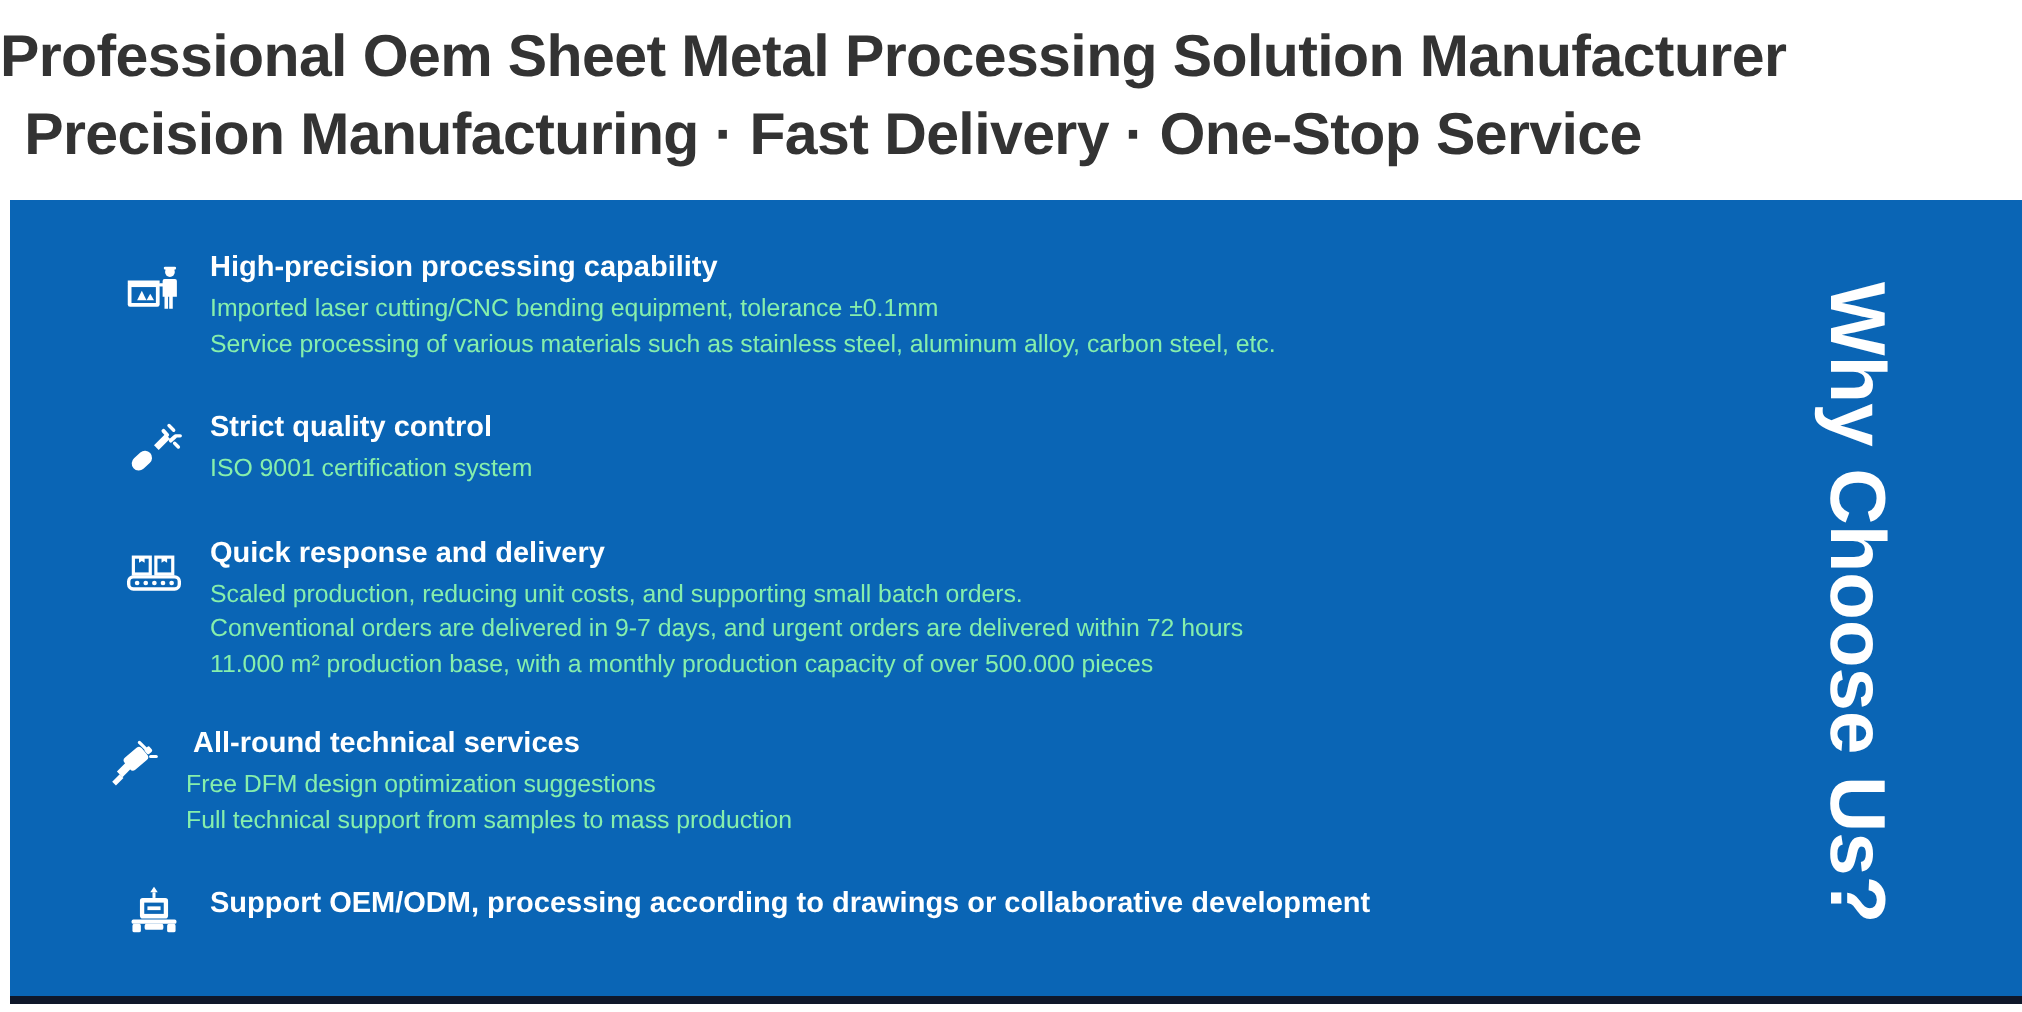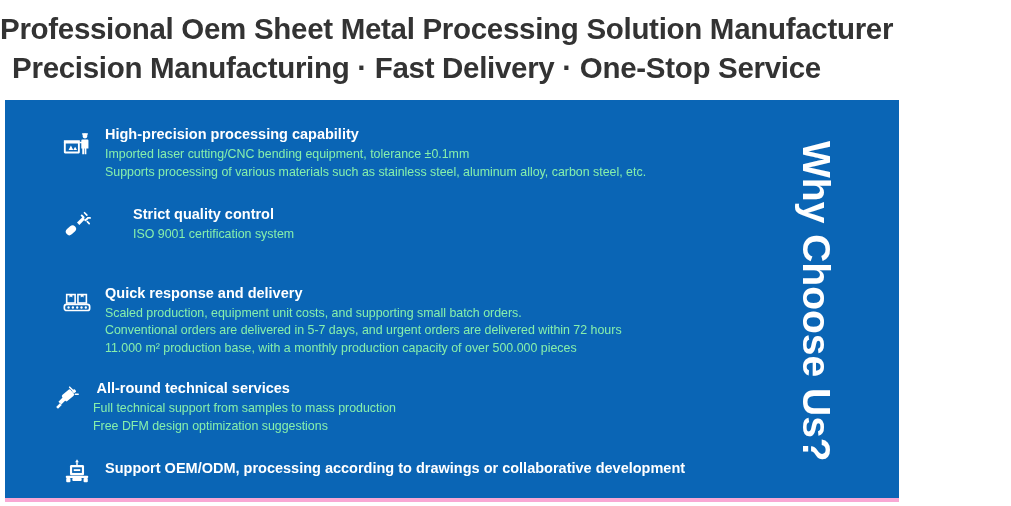--- a/index.html
+++ b/index.html
@@ -34,43 +34,43 @@
     white-space: nowrap;
   }
   .header-line-1 { font-size: 29.5px; }
   .header-line-2 { font-size: 29.5px; }
 
   
   .panel {
     position: absolute;
     left: 5px;
     top: 100px;
-    width: 894px;
+    width: 1006px;
     height: 402px;
     background: #0a65b5;
-    border-bottom: 4px solid #f9a8d4;
+    border-bottom: 4px solid #0f172a;
   }
 
   .features {
     position: absolute;
     left: 0;
     top: 0;
     width: 840px;
     height: 402px;
     padding: 22px 0 0 0;
   }
 
   .feature {
     display: flex;
     align-items: flex-start;
     padding-left: 44px;
   }
   .feature-0 { margin-top: 3px; }
-  .feature-1 { margin-top: 24px; gap: 28px; }
-  .feature-2 { margin-top: 40px; }
+  .feature-1 { margin-top: 24px; }
+  .feature-2 { margin-top: 24px; }
   .feature-3 { margin-top: 22px; padding-left: 32px; }
   .feature-4 { margin-top: 22px; }
 
   .icon-box {
     width: 56px;
     flex: 0 0 56px;
     display: flex;
     align-items: flex-start;
     justify-content: center;
     padding-top: 4px;
@@ -149,21 +149,21 @@
             <rect x="2" y="12" width="17" height="2" fill="#ffffff"></rect>
             <circle cx="24.5" cy="7.5" r="2.6" fill="#ffffff"></circle>
             <rect x="21.2" y="4.6" width="6.6" height="1.6" rx="0.8" fill="#ffffff"></rect>
             <path d="M21.6 11.2 h5.6 a1 1 0 0 1 1 1 v8.5 h-2.2 v6.3 h-1.9 v-6.3 h-0.6 v6.3 h-1.9 v-6.3 h-1 v-8.5 a1 1 0 0 1 1 -1 z" fill="#ffffff"></path>
             <rect x="18.5" y="13.5" width="3.5" height="1.7" rx="0.8" fill="#ffffff"></rect>
           </svg>
         </div>
         <div class="feature-text">
           <div class="feature-title">High-precision processing capability</div>
           <div class="feature-line">Imported laser cutting/CNC bending equipment, tolerance ±0.1mm</div>
-          <div class="feature-line">Supports processing of various materials such as stainless steel, aluminum alloy, carbon steel, etc.</div>
+          <div class="feature-line">Service processing of various materials such as stainless steel, aluminum alloy, carbon steel, etc.</div>
         </div>
       </div>
 
       <div class="feature feature-1">
         <div class="icon-box">
           <svg width="30" height="30" viewBox="0 0 32 32" fill="none">
             <rect x="3.5" y="19" width="12" height="7.5" rx="3.75" transform="rotate(-42 9.5 22.7)" fill="#ffffff"></rect>
             <path d="M16 14.5 L22 8.5 L24.5 11 L18.5 17 Z" fill="#ffffff"></path>
             <rect x="21" y="5.5" width="2.1" height="5" rx="1" transform="rotate(-42 22 8)" fill="#ffffff"></rect>
             <rect x="25" y="8.5" width="2.1" height="5" rx="1" transform="rotate(48 26 11)" fill="#ffffff"></rect>
@@ -188,41 +188,41 @@
             <rect x="2.5" y="17.5" width="27" height="6.5" rx="2.5" fill="none" stroke="#ffffff" stroke-width="1.8"></rect>
             <circle cx="7" cy="20.8" r="1.25" fill="#ffffff"></circle>
             <circle cx="11.6" cy="20.8" r="1.25" fill="#ffffff"></circle>
             <circle cx="16.2" cy="20.8" r="1.25" fill="#ffffff"></circle>
             <circle cx="20.8" cy="20.8" r="1.25" fill="#ffffff"></circle>
             <circle cx="25.4" cy="20.8" r="1.25" fill="#ffffff"></circle>
           </svg>
         </div>
         <div class="feature-text">
           <div class="feature-title">Quick response and delivery</div>
-          <div class="feature-line">Scaled production, equipment unit costs, and supporting small batch orders.</div>
-          <div class="feature-line">Conventional orders are delivered in 5-7 days, and urgent orders are delivered within 72 hours</div>
+          <div class="feature-line">Scaled production, reducing unit costs, and supporting small batch orders.</div>
+          <div class="feature-line">Conventional orders are delivered in 9-7 days, and urgent orders are delivered within 72 hours</div>
           <div class="feature-line">11.000 m² production base, with a monthly production capacity of over 500.000 pieces</div>
         </div>
       </div>
 
       <div class="feature feature-3">
         <div class="icon-box">
           <svg width="30" height="30" viewBox="0 0 32 32" fill="none">
             <rect x="13" y="9" width="12" height="8.5" rx="2" transform="rotate(-40 19 13)" fill="#ffffff"></rect>
             <path d="M9 20 L14.5 14.5 L17.5 17.5 L12 23 Z" fill="#ffffff"></path>
             <path d="M6.5 25.5 L10.5 21.5 L12.5 23.5 L8.5 27.5 Z" fill="#ffffff"></path>
             <rect x="24" y="7" width="3.5" height="3.5" rx="1" transform="rotate(-40 25.7 8.7)" fill="#ffffff"></rect>
             <path d="M21 4.5 L25 8.5" stroke="#ffffff" stroke-width="1.7" stroke-linecap="round"></path>
             <path d="M27 12 L30 12" stroke="#ffffff" stroke-width="1.7" stroke-linecap="round"></path>
           </svg>
         </div>
         <div class="feature-text">
           <div class="feature-title"> All-round technical services</div>
+          <div class="feature-line">Free DFM design optimization suggestions</div>
           <div class="feature-line">Full technical support from samples to mass production</div>
-          <div class="feature-line">Free DFM design optimization suggestions</div>
         </div>
       </div>
 
       <div class="feature feature-4 feature-single">
         <div class="icon-box">
           <svg width="30" height="30" viewBox="0 0 32 32" fill="none">
             <path d="M16 2.5 L18 5.5 L14 5.5 Z" fill="#ffffff"></path>
             <rect x="15.2" y="5.5" width="1.6" height="3" fill="#ffffff"></rect>
             <rect x="8.5" y="8.5" width="15" height="11" rx="1.5" fill="#ffffff"></rect>
             <rect x="10.8" y="11" width="10.4" height="6" fill="#0a65b5"></rect>

